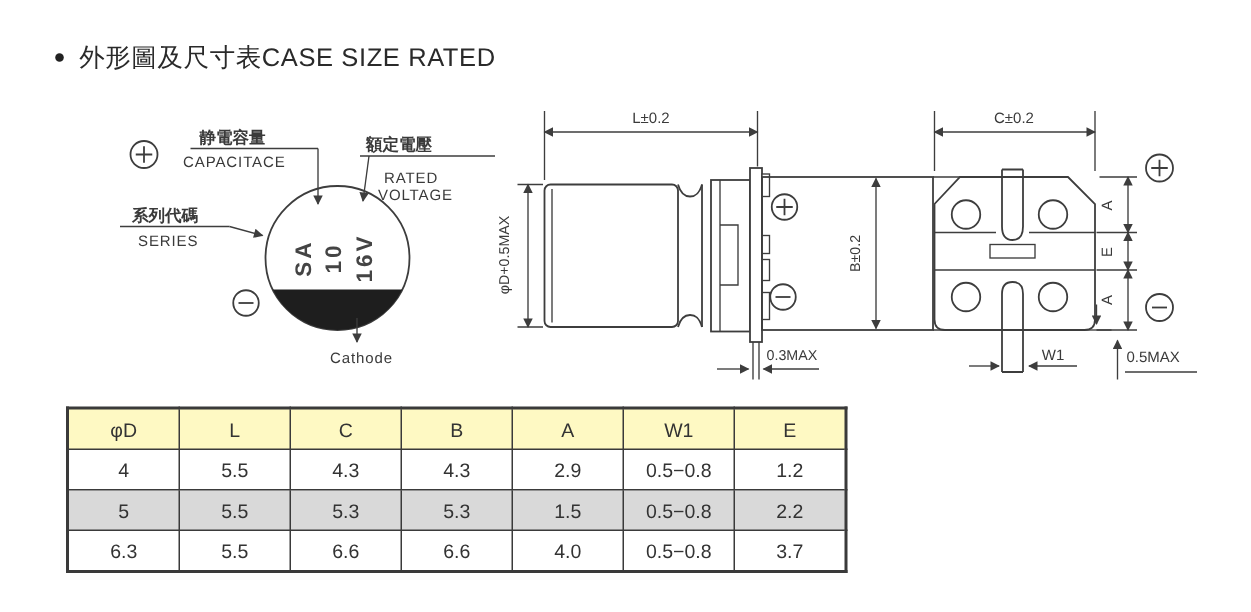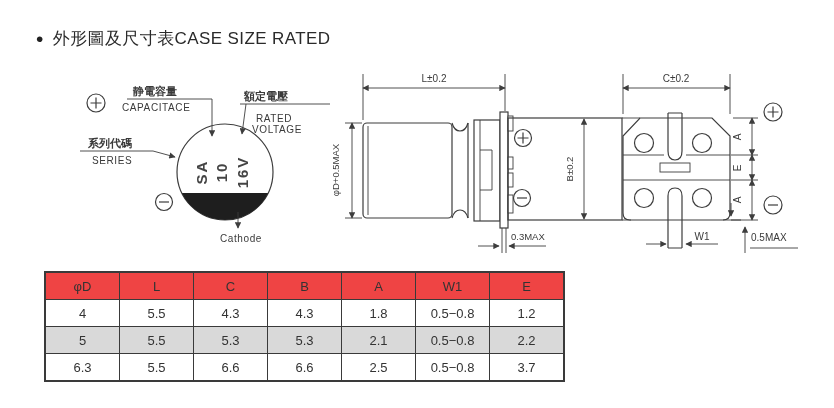--- a/index.html
+++ b/index.html
@@ -14,21 +14,21 @@
   .dimtxt-s{font-size:9.5px;}
   .lbl-zh{font-size:11px;font-weight:bold;}
   .lbl-en{font-size:10px;letter-spacing:.6px;}
   .marking{font-size:15px;letter-spacing:2px;font-weight:bold;fill:#444;}
   table.case{position:absolute;left:44px;top:271px;border-collapse:collapse;
              table-layout:fixed;width:512px;}
   table.case th,table.case td{border:1px solid #3a3a3a;width:73px;height:26px;
              text-align:center;vertical-align:middle;font-size:13px;color:#333;
              font-weight:normal;padding:0;}
   table.case{border:2px solid #3a3a3a;}
-  table.case thead th{background:#ef4444;}
+  table.case thead th{background:#fef9c3;}
   table.case tbody tr:nth-child(2) td{background:#d9d9d9;}
   table.case tbody tr:nth-child(1) td,
   table.case tbody tr:nth-child(3) td{background:#ffffff;}
 </style>
 </head>
 <body>
 
 <div class="page">
 
   <div class="title">
@@ -189,38 +189,38 @@
         <th>W1</th>
         <th>E</th>
       </tr>
     </thead>
     <tbody>
       <tr>
         <td>4</td>
         <td>5.5</td>
         <td>4.3</td>
         <td>4.3</td>
-        <td>1.8</td>
+        <td>2.9</td>
         <td>0.5−0.8</td>
         <td>1.2</td>
       </tr>
       <tr>
         <td>5</td>
         <td>5.5</td>
         <td>5.3</td>
         <td>5.3</td>
-        <td>2.1</td>
+        <td>1.5</td>
         <td>0.5−0.8</td>
         <td>2.2</td>
       </tr>
       <tr>
         <td>6.3</td>
         <td>5.5</td>
         <td>6.6</td>
         <td>6.6</td>
-        <td>2.5</td>
+        <td>4.0</td>
         <td>0.5−0.8</td>
         <td>3.7</td>
       </tr>
     </tbody>
   </table>
 
 </div>
 
 </body></html>

